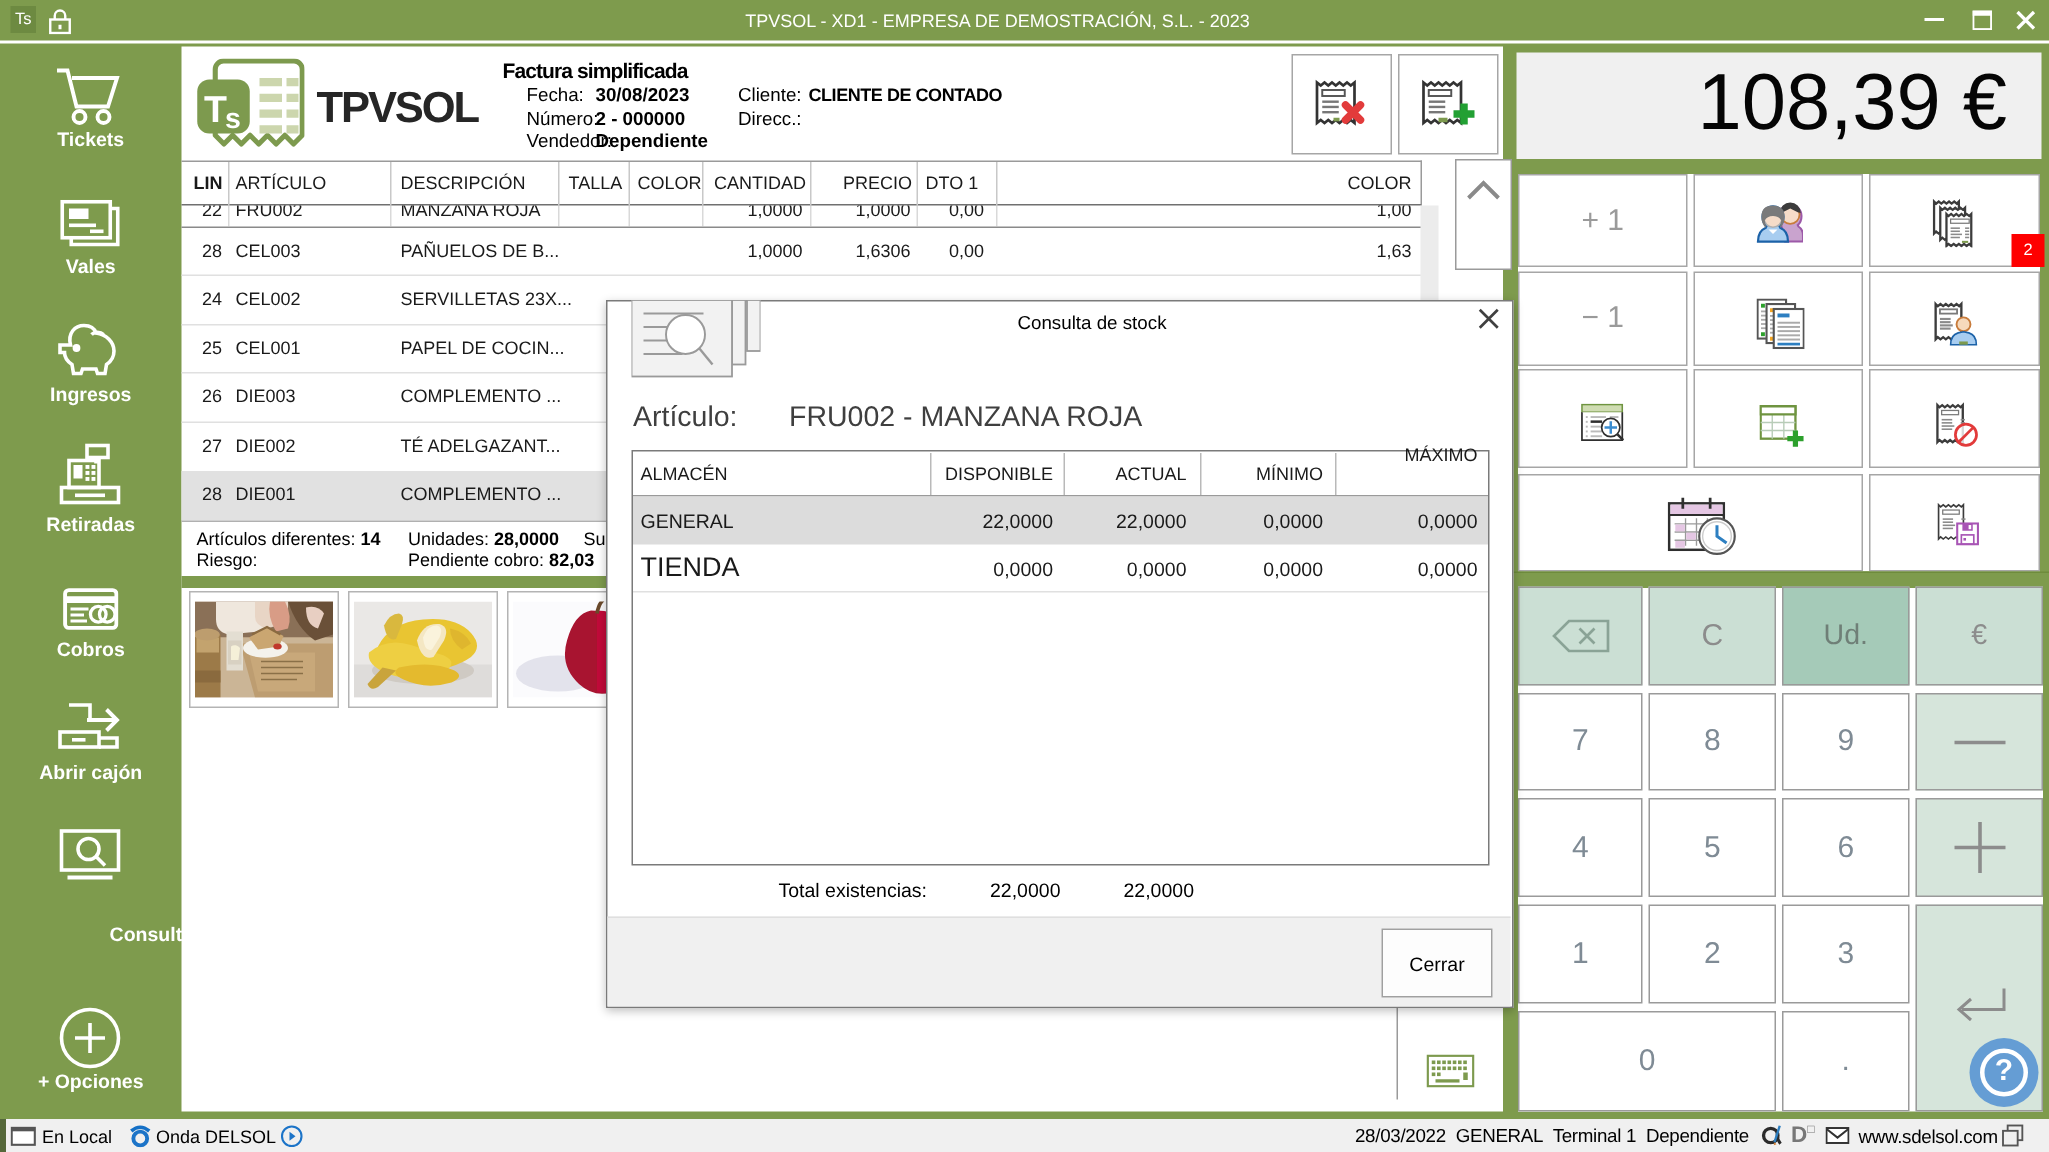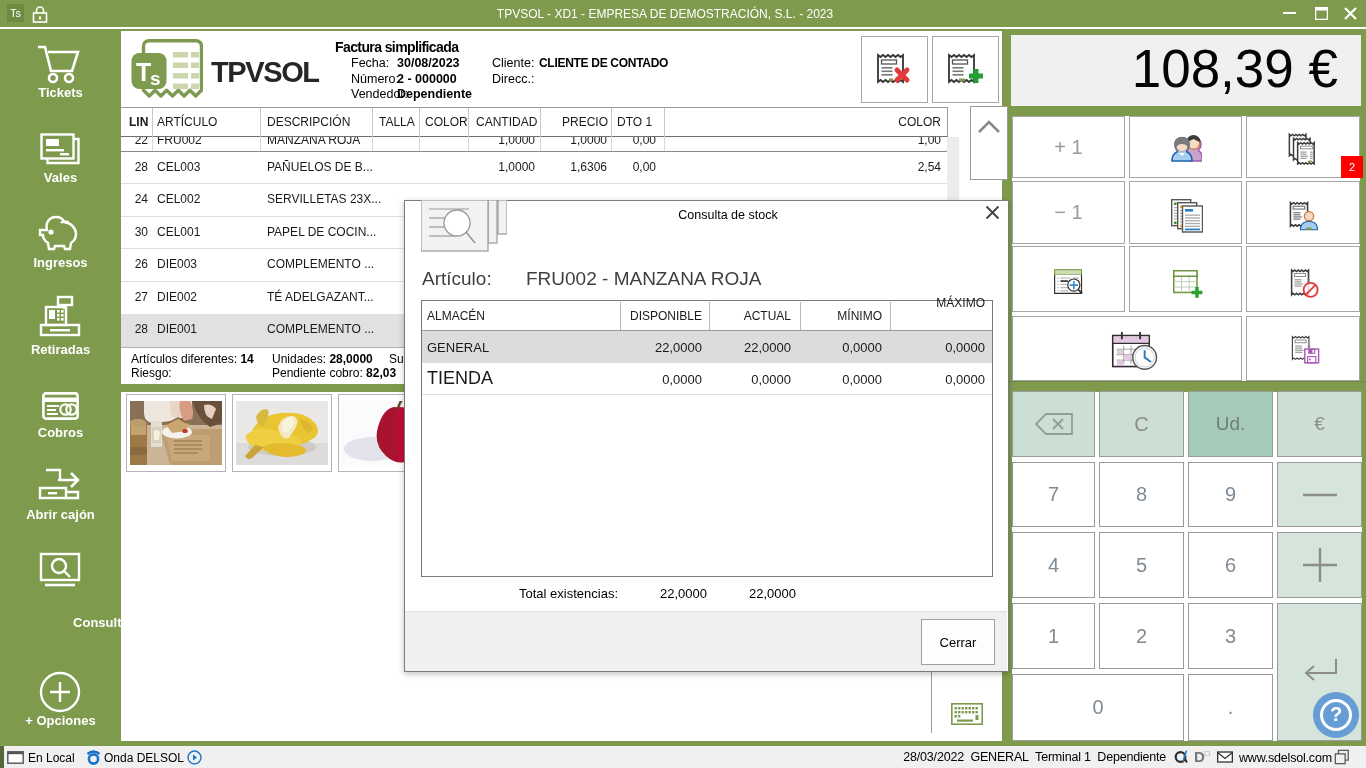--- a/index.html
+++ b/index.html
@@ -224,27 +224,27 @@
       <div class="abs" style="left:490px;top:0;width:1px;height:14px;background:#d9d9d9;"></div>
       <div class="abs" style="left:543px;top:0;width:1px;height:14px;background:#d9d9d9;"></div>
     </div>
     <div class="abs" style="left:121px;top:151px;width:827px;height:1px;background:#8a8a8a;"></div>
     <div class="tcell" style="left:121px;top:160px;width:27px;text-align:right;">28</div>
     <div class="tcell" style="left:157px;top:160px;">CEL003</div>
     <div class="tcell" style="left:267px;top:160px;">PAÑUELOS DE B...</div>
     <div class="tcell" style="left:468px;top:160px;width:67px;text-align:right;">1,0000</div>
     <div class="tcell" style="left:540px;top:160px;width:67px;text-align:right;">1,6306</div>
     <div class="tcell" style="left:612px;top:160px;width:44px;text-align:right;">0,00</div>
-    <div class="tcell" style="left:741px;top:160px;width:200px;text-align:right;">2,54</div>
+    <div class="tcell" style="left:741px;top:160px;width:200px;text-align:right;">1,63</div>
     <div class="abs" style="left:121px;top:183px;width:827px;height:1px;background:#e0e0e0;"></div>
     <div class="tcell" style="left:121px;top:192px;width:27px;text-align:right;">24</div>
     <div class="tcell" style="left:157px;top:192px;">CEL002</div>
     <div class="tcell" style="left:267px;top:192px;">SERVILLETAS 23X...</div>
     <div class="abs" style="left:121px;top:216px;width:827px;height:1px;background:#e0e0e0;"></div>
-    <div class="tcell" style="left:121px;top:225px;width:27px;text-align:right;">30</div>
+    <div class="tcell" style="left:121px;top:225px;width:27px;text-align:right;">25</div>
     <div class="tcell" style="left:157px;top:225px;">CEL001</div>
     <div class="tcell" style="left:267px;top:225px;">PAPEL DE COCIN...</div>
     <div class="abs" style="left:121px;top:248px;width:827px;height:1px;background:#e0e0e0;"></div>
     <div class="tcell" style="left:121px;top:257px;width:27px;text-align:right;">26</div>
     <div class="tcell" style="left:157px;top:257px;">DIE003</div>
     <div class="tcell" style="left:267px;top:257px;">COMPLEMENTO ...</div>
     <div class="abs" style="left:121px;top:281px;width:827px;height:1px;background:#e0e0e0;"></div>
     <div class="tcell" style="left:121px;top:290px;width:27px;text-align:right;">27</div>
     <div class="tcell" style="left:157px;top:290px;">DIE002</div>
     <div class="tcell" style="left:267px;top:290px;">TÉ ADELGAZANT...</div>

